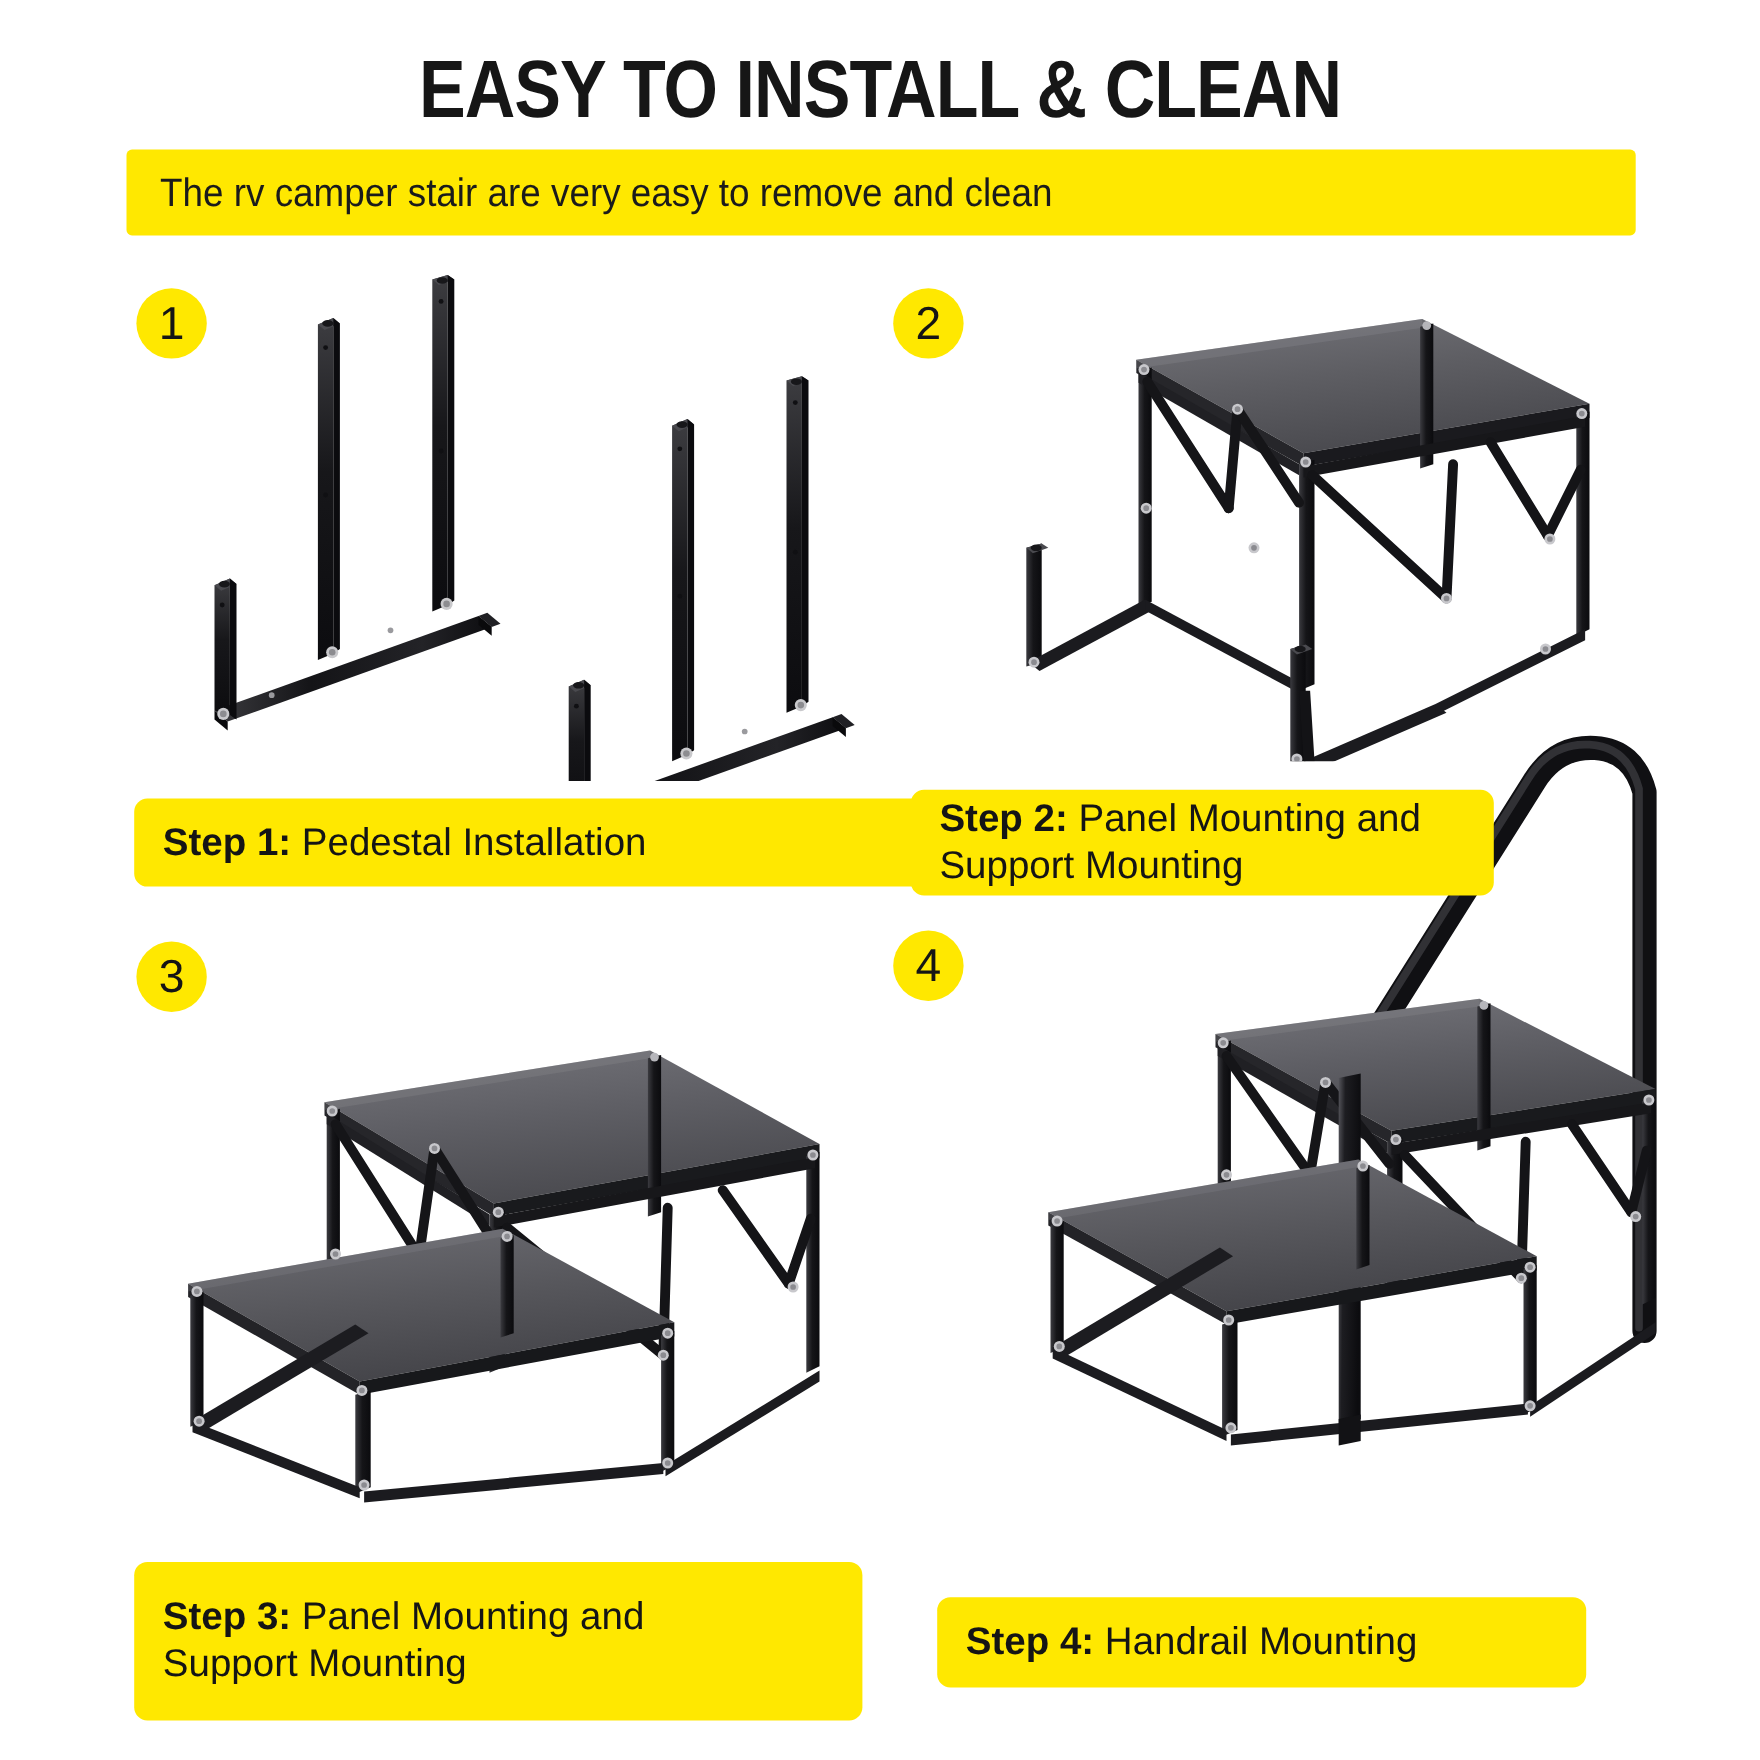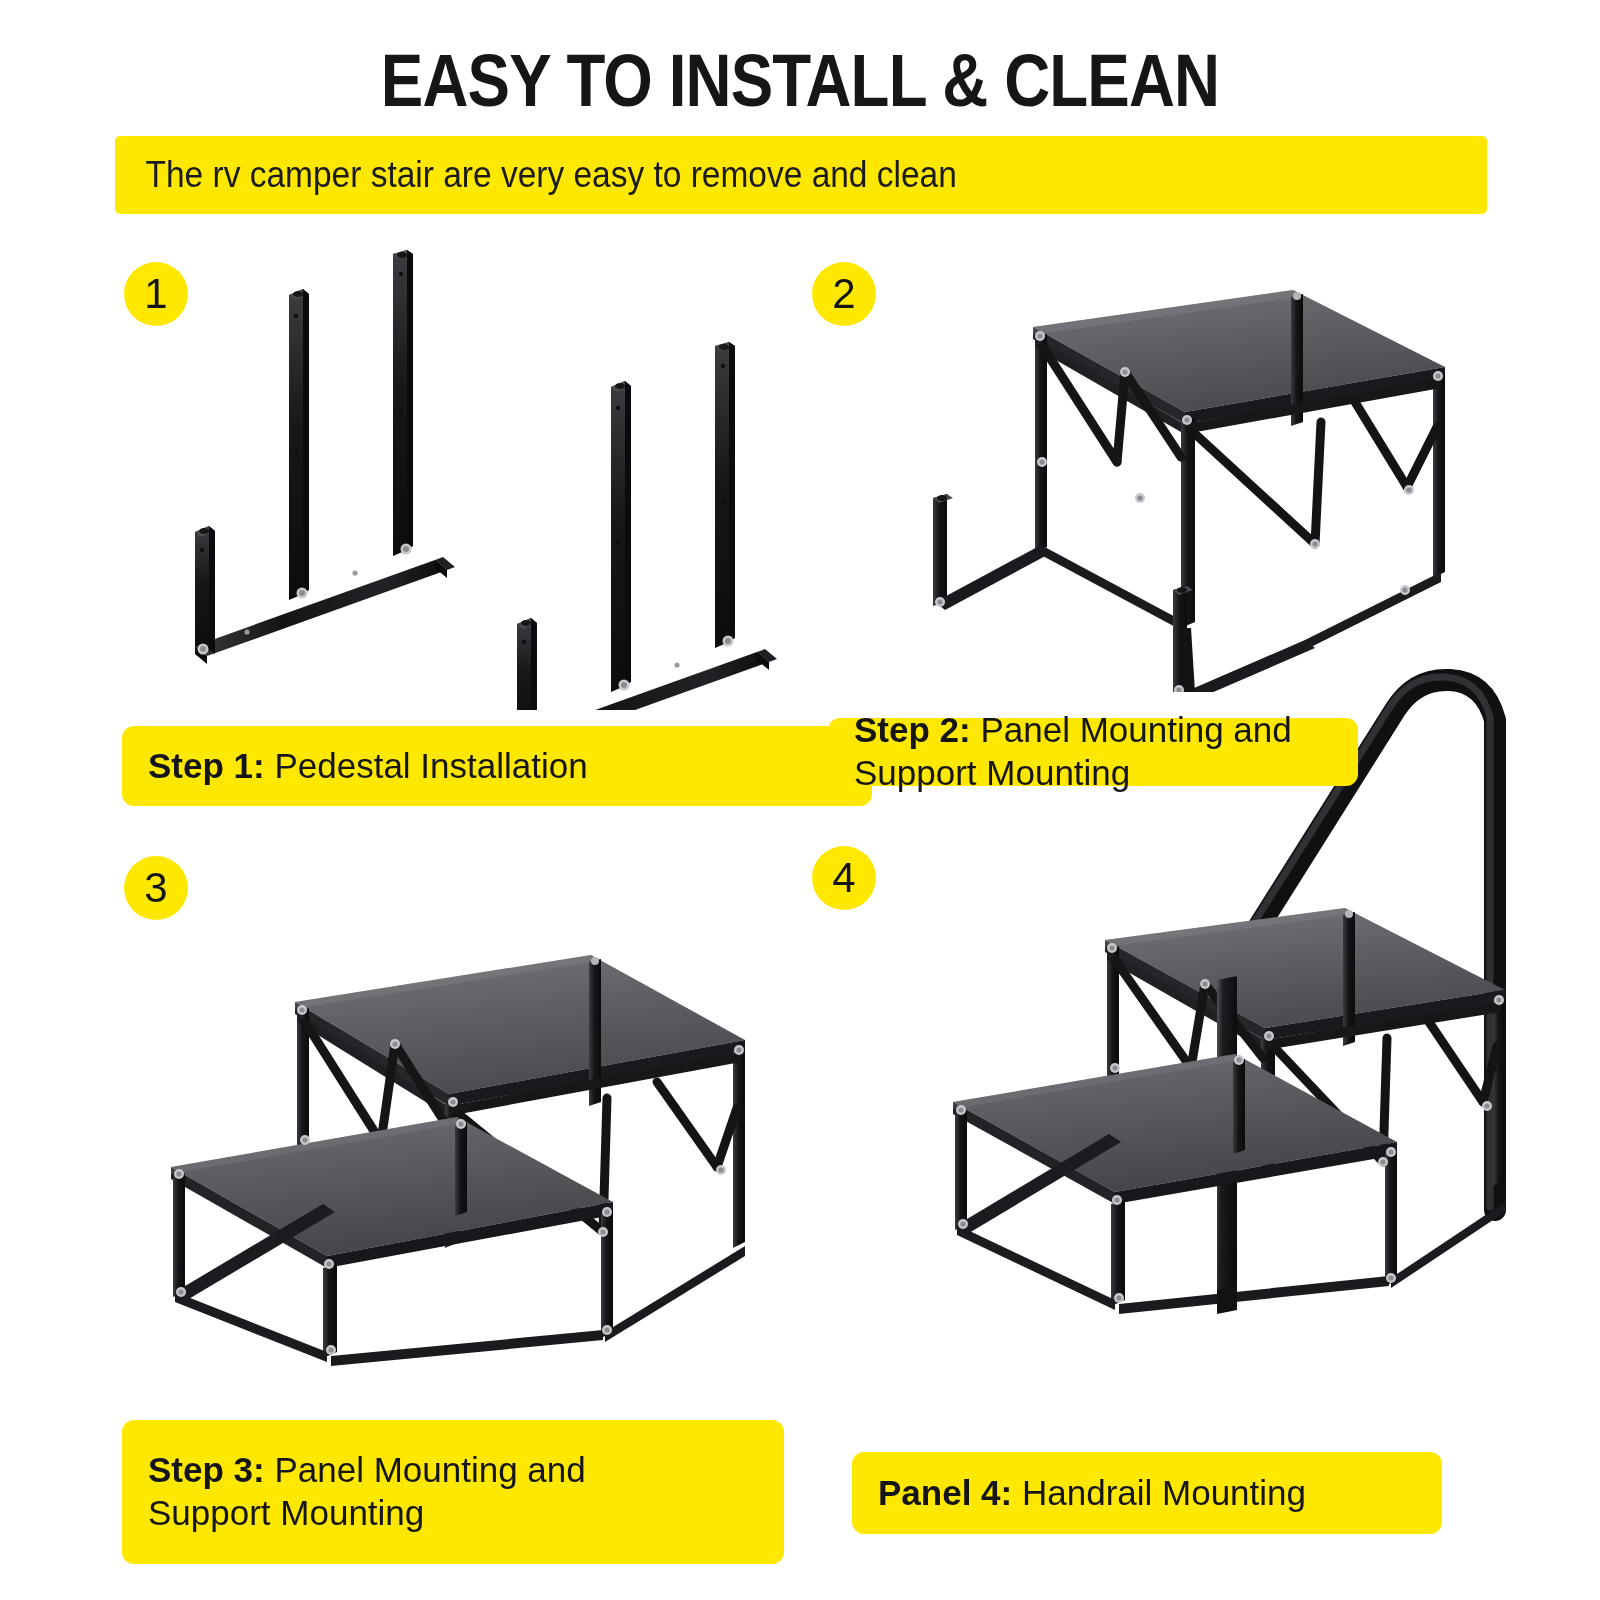--- a/index.html
+++ b/index.html
@@ -58,21 +58,21 @@
     background:#ffe800;
     border-radius:12px;
     display:flex;align-items:center;
     box-sizing:border-box;
     padding:0 26px;
     color:#151515;
   }
   .caption .line{font-size:35px;line-height:1.22;white-space:nowrap;}
   .caption b{font-weight:bold;}
   .cap1{left:122px;top:726px;width:750px;height:80px;align-items:center;}
-  .cap2{left:828px;top:718px;width:530px;height:68px;z-index:6;}
+  .cap2{left:828px;top:718px;width:530px;height:96px;z-index:6;}
   .cap3{left:122px;top:1420px;width:662px;height:144px;}
   .cap4{left:852px;top:1452px;width:590px;height:82px;z-index:6;}
 
   
   .fig{position:absolute;}
   .fig svg{display:block;}
 </style>
 </head>
 <body>
 
@@ -513,18 +513,18 @@
       <div class="line">
         <b>Step 3:</b><span> Panel Mounting and</span>
       </div>
       <div class="line">Support Mounting</div>
     </div>
   </div>
 
   <div class="caption cap4">
     <div>
       <div class="line">
-        <b>Panel 4:</b><span> Handrail Mounting</span>
+        <b>Step 4:</b><span> Handrail Mounting</span>
       </div>
     </div>
   </div>
 
 </div>
 
 </body></html>

